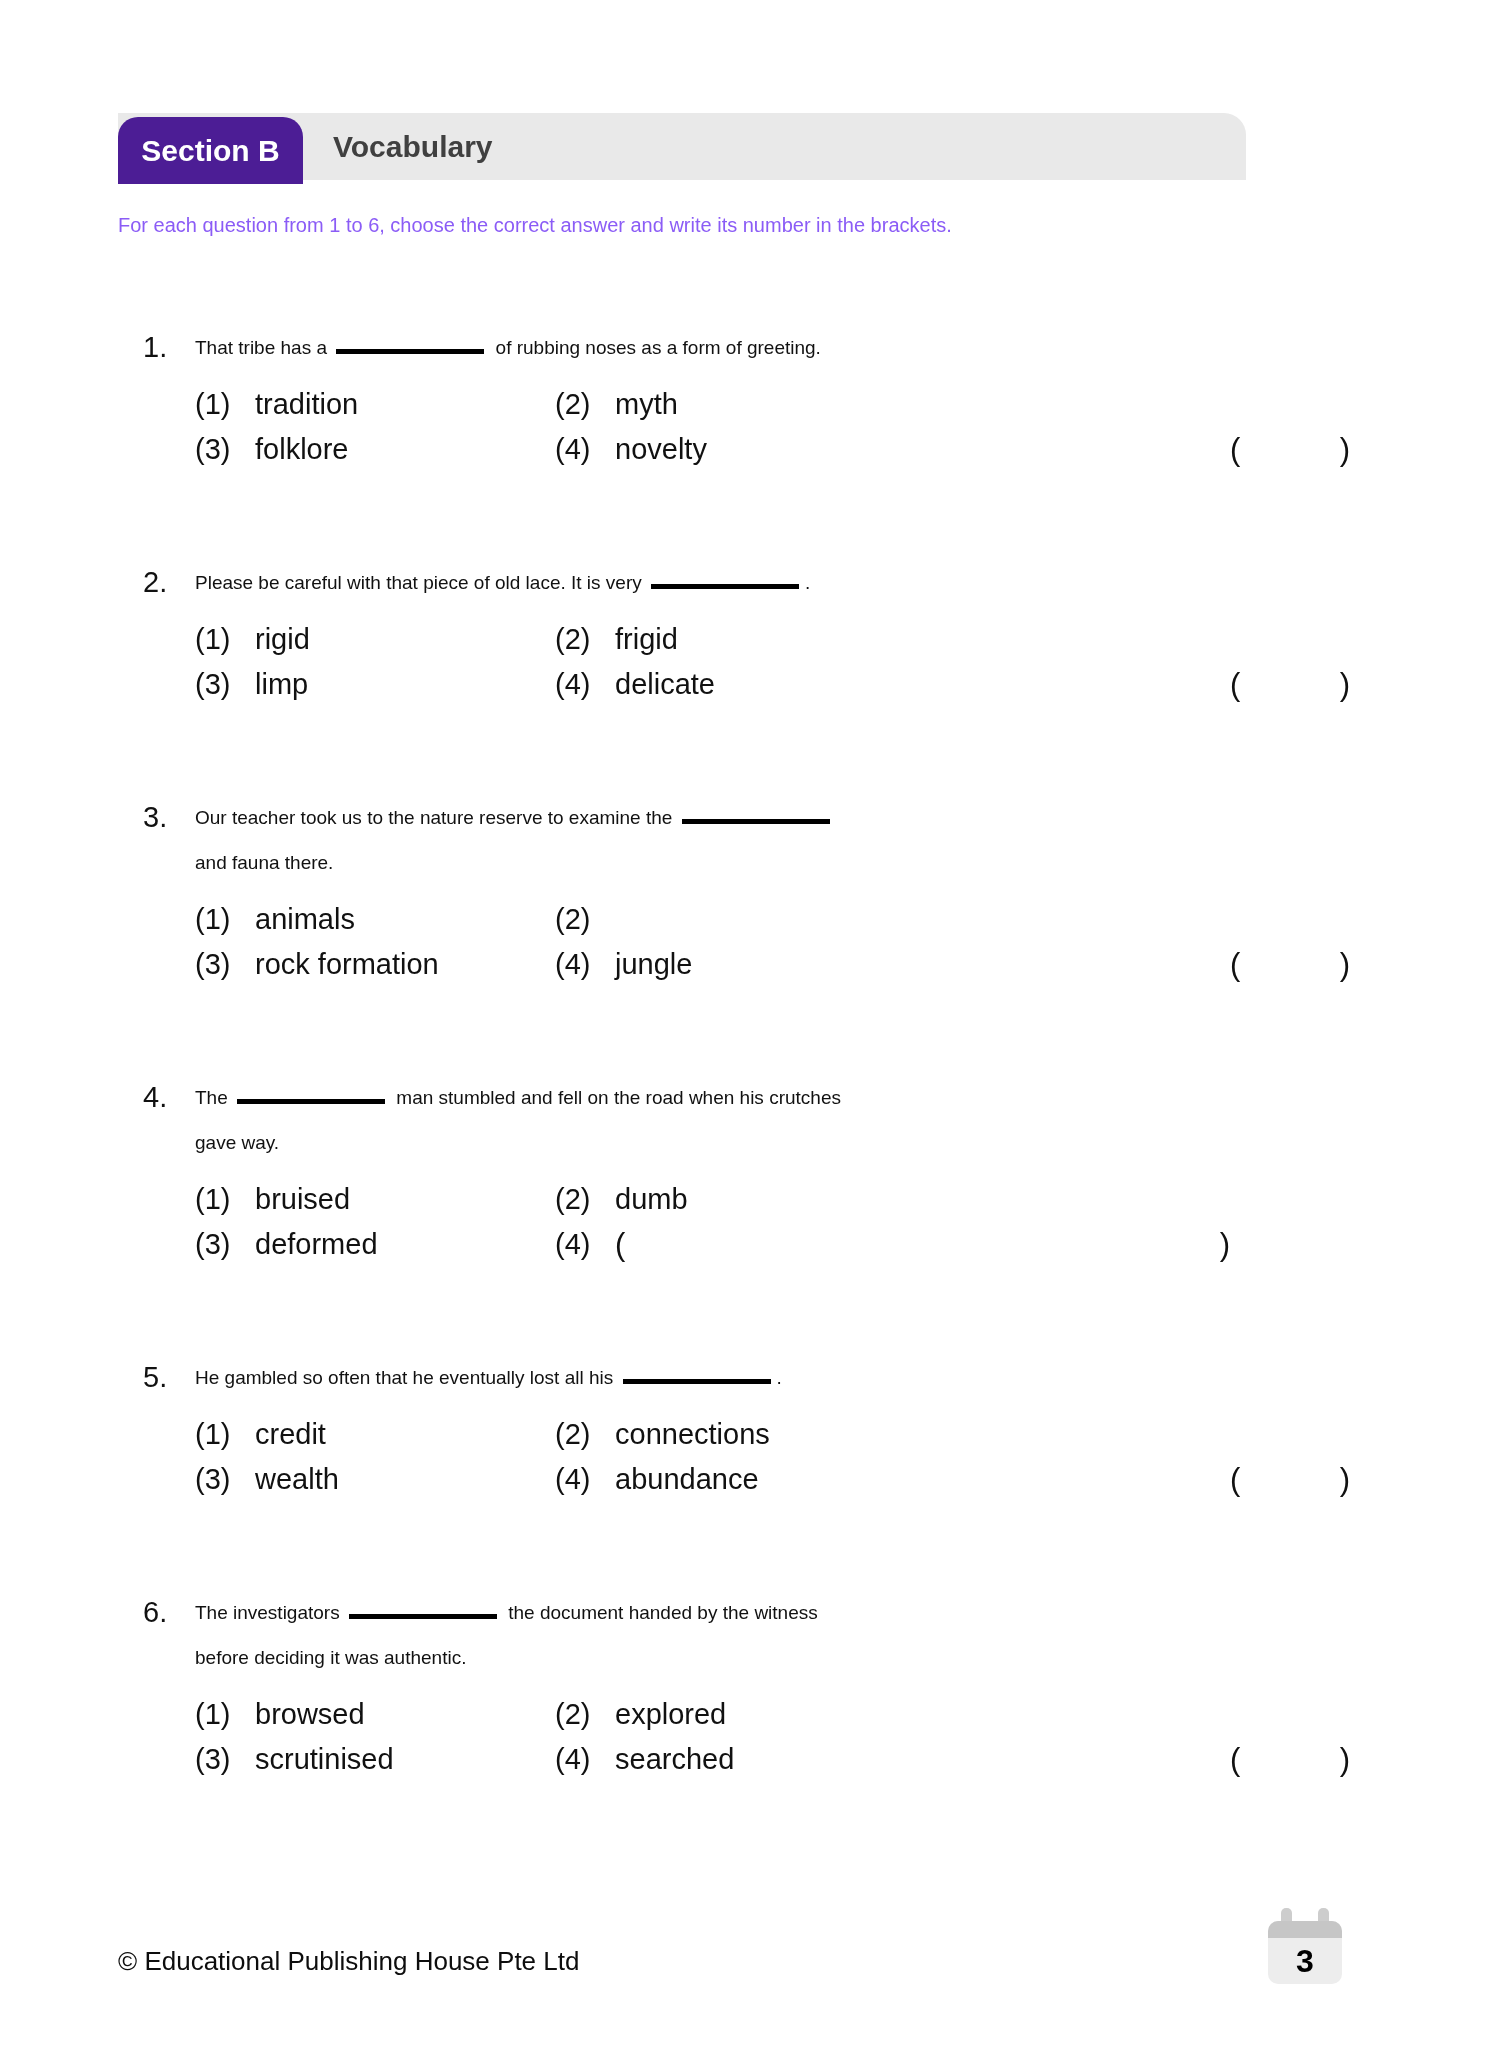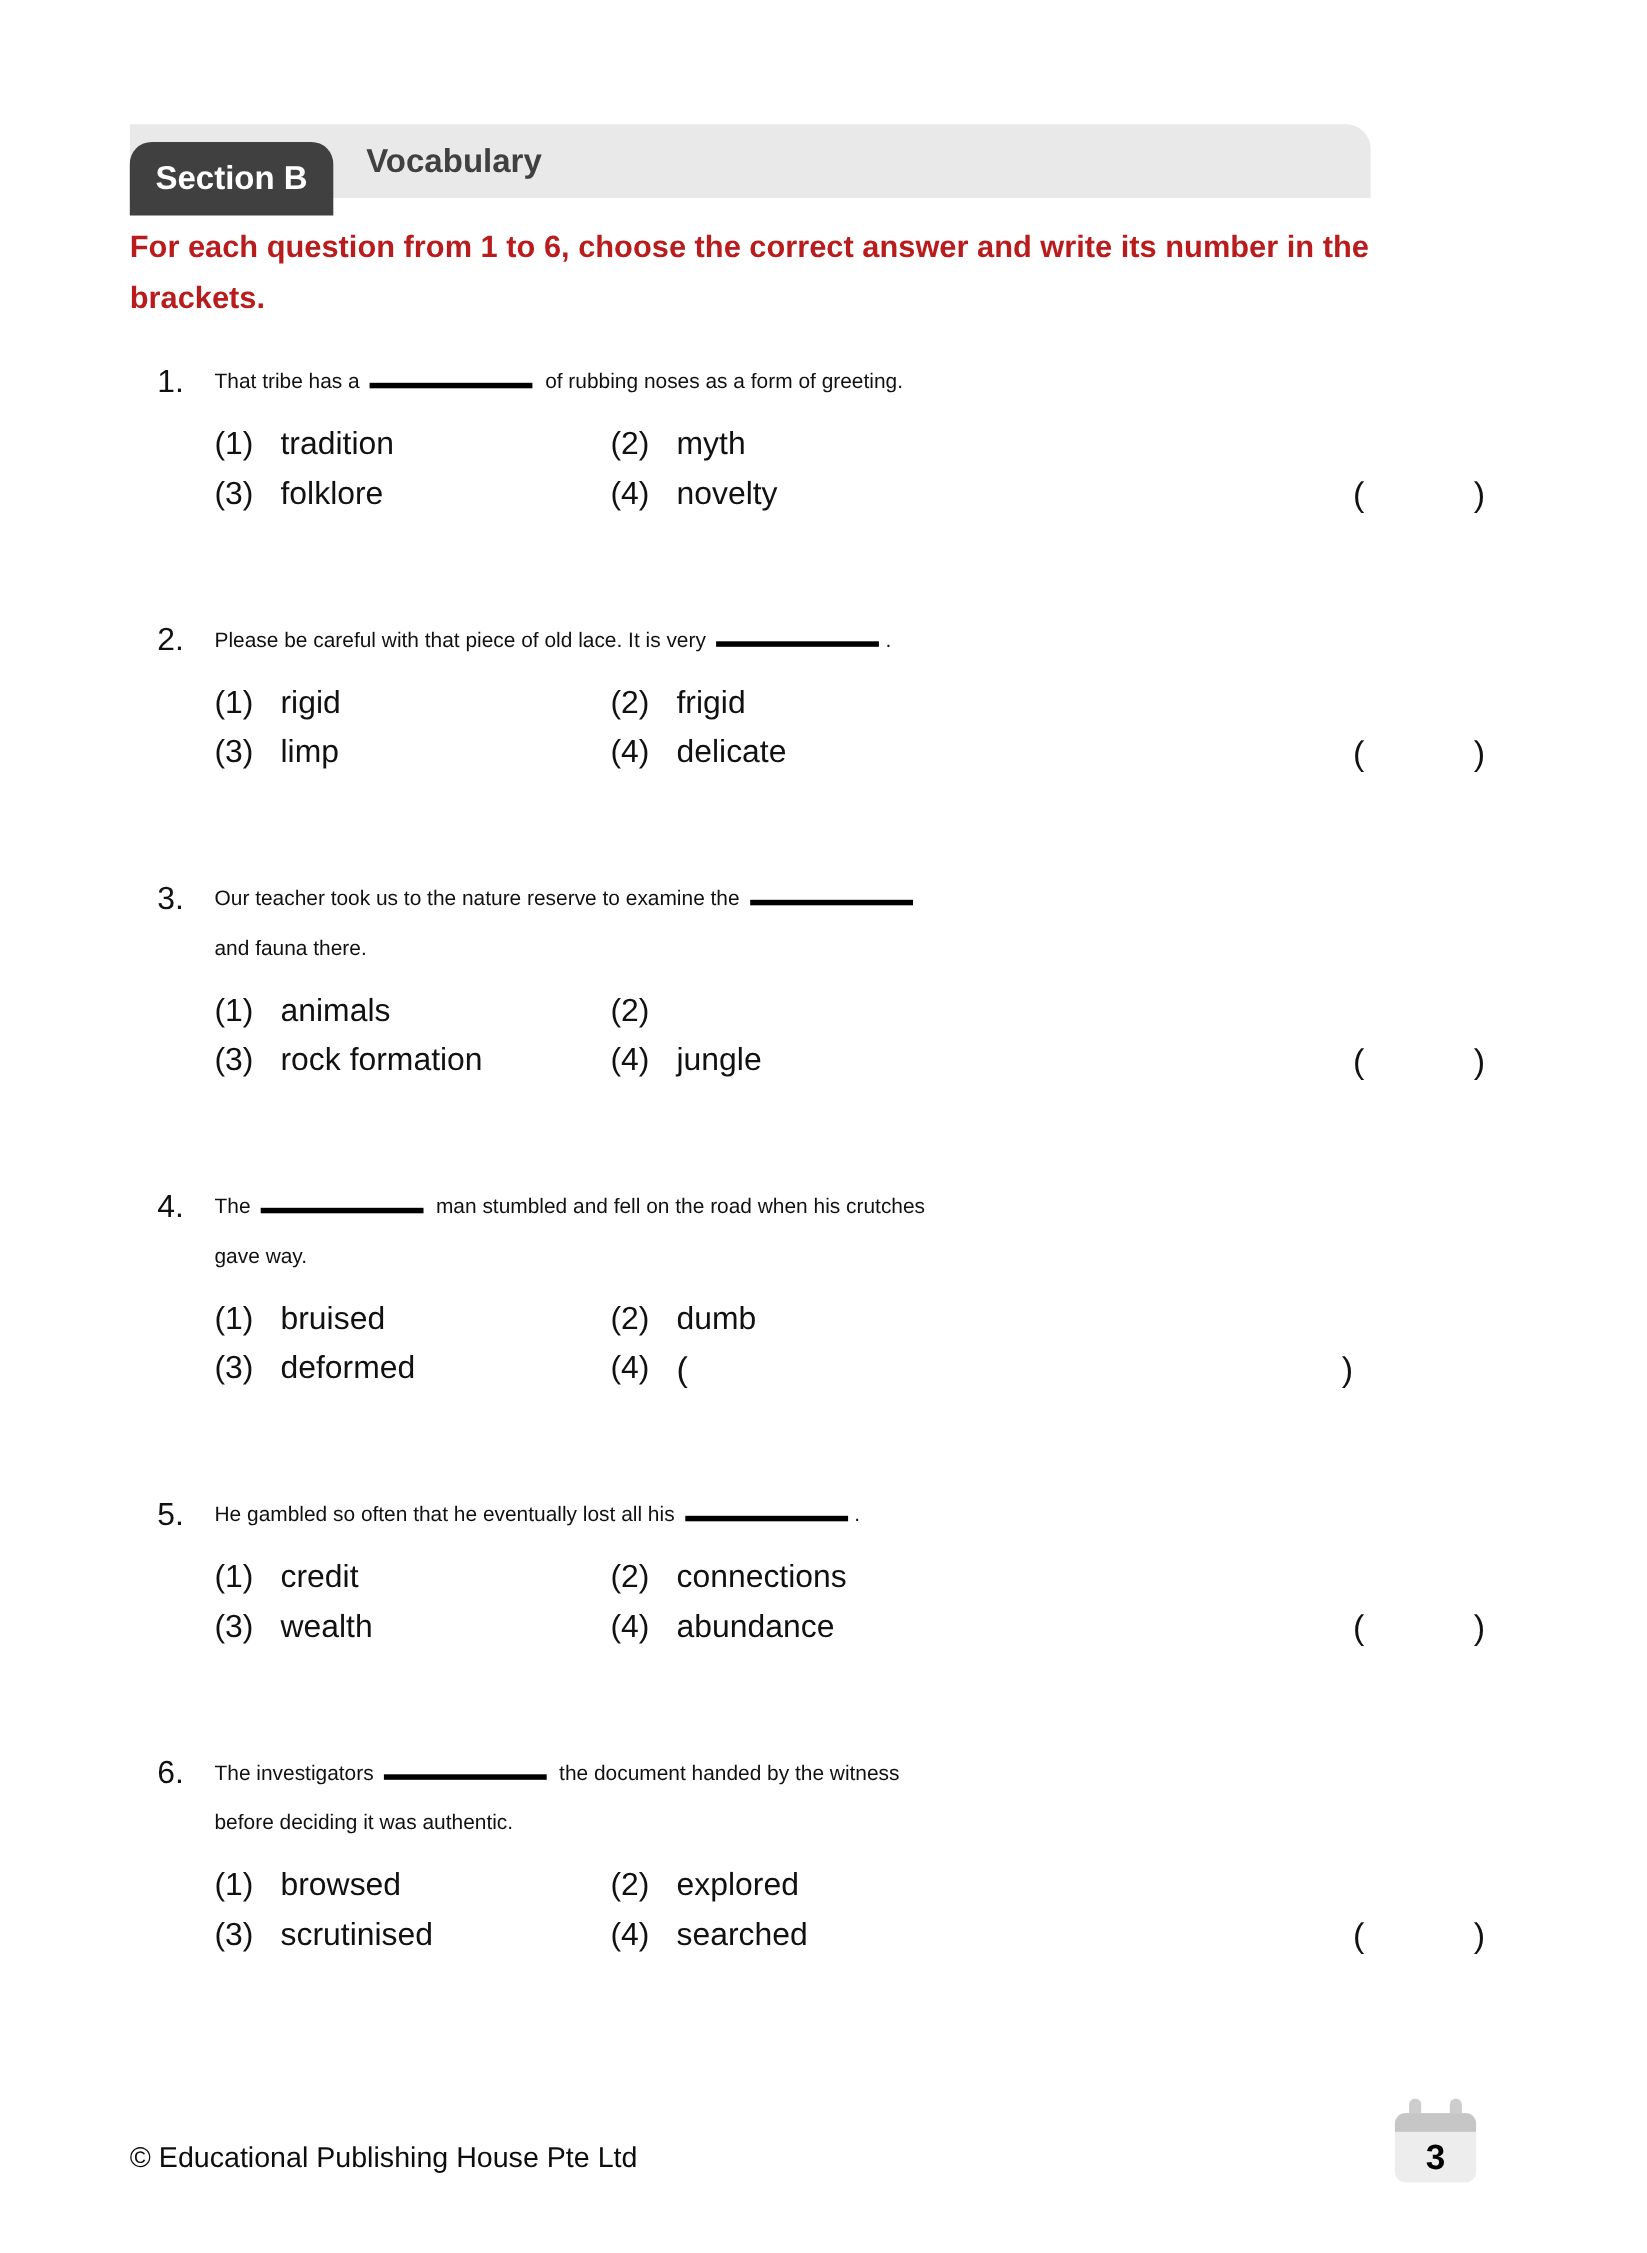--- a/index.html
+++ b/index.html
@@ -13,39 +13,39 @@
   }
 
   
   .header-bar {
     position:absolute; left:118px; top:113px;
     width:1128px; height:67px;
     background:#e9e9e9;
     border-radius:0 22px 0 0;
   }
   .section-tab {
-    position:absolute; left:0; top:16px;
+    position:absolute; left:0; top:4px;
     width:185px; height:67px;
-    background:#404040;
+    background:#4c1d95;
     border-radius:20px 20px 0 0;
     display:flex; align-items:center; justify-content:center;
   }
   .section-tab span {
     color:#ffffff; font-weight:700; font-size:30px;
   }
   .section-title {
     position:absolute; left:215px; top:0; height:67px;
     display:flex; align-items:center;
     font-weight:700; font-size:30px; color:#404040;
   }
 
   
   .instructions {
     position:absolute; left:118px; top:202px; width:1238px;
-    font-weight:700; font-size:28px; line-height:46px; color:#b91c1c;
+    font-weight:400; font-size:20px; line-height:46px; color:#8b5cf6;
   }
 
   
   .questions {
     position:absolute; left:118px; top:325px; width:1232px;
   }
   .question {
     display:grid;
     grid-template-columns:52px 1fr;
     padding-left:25px;

